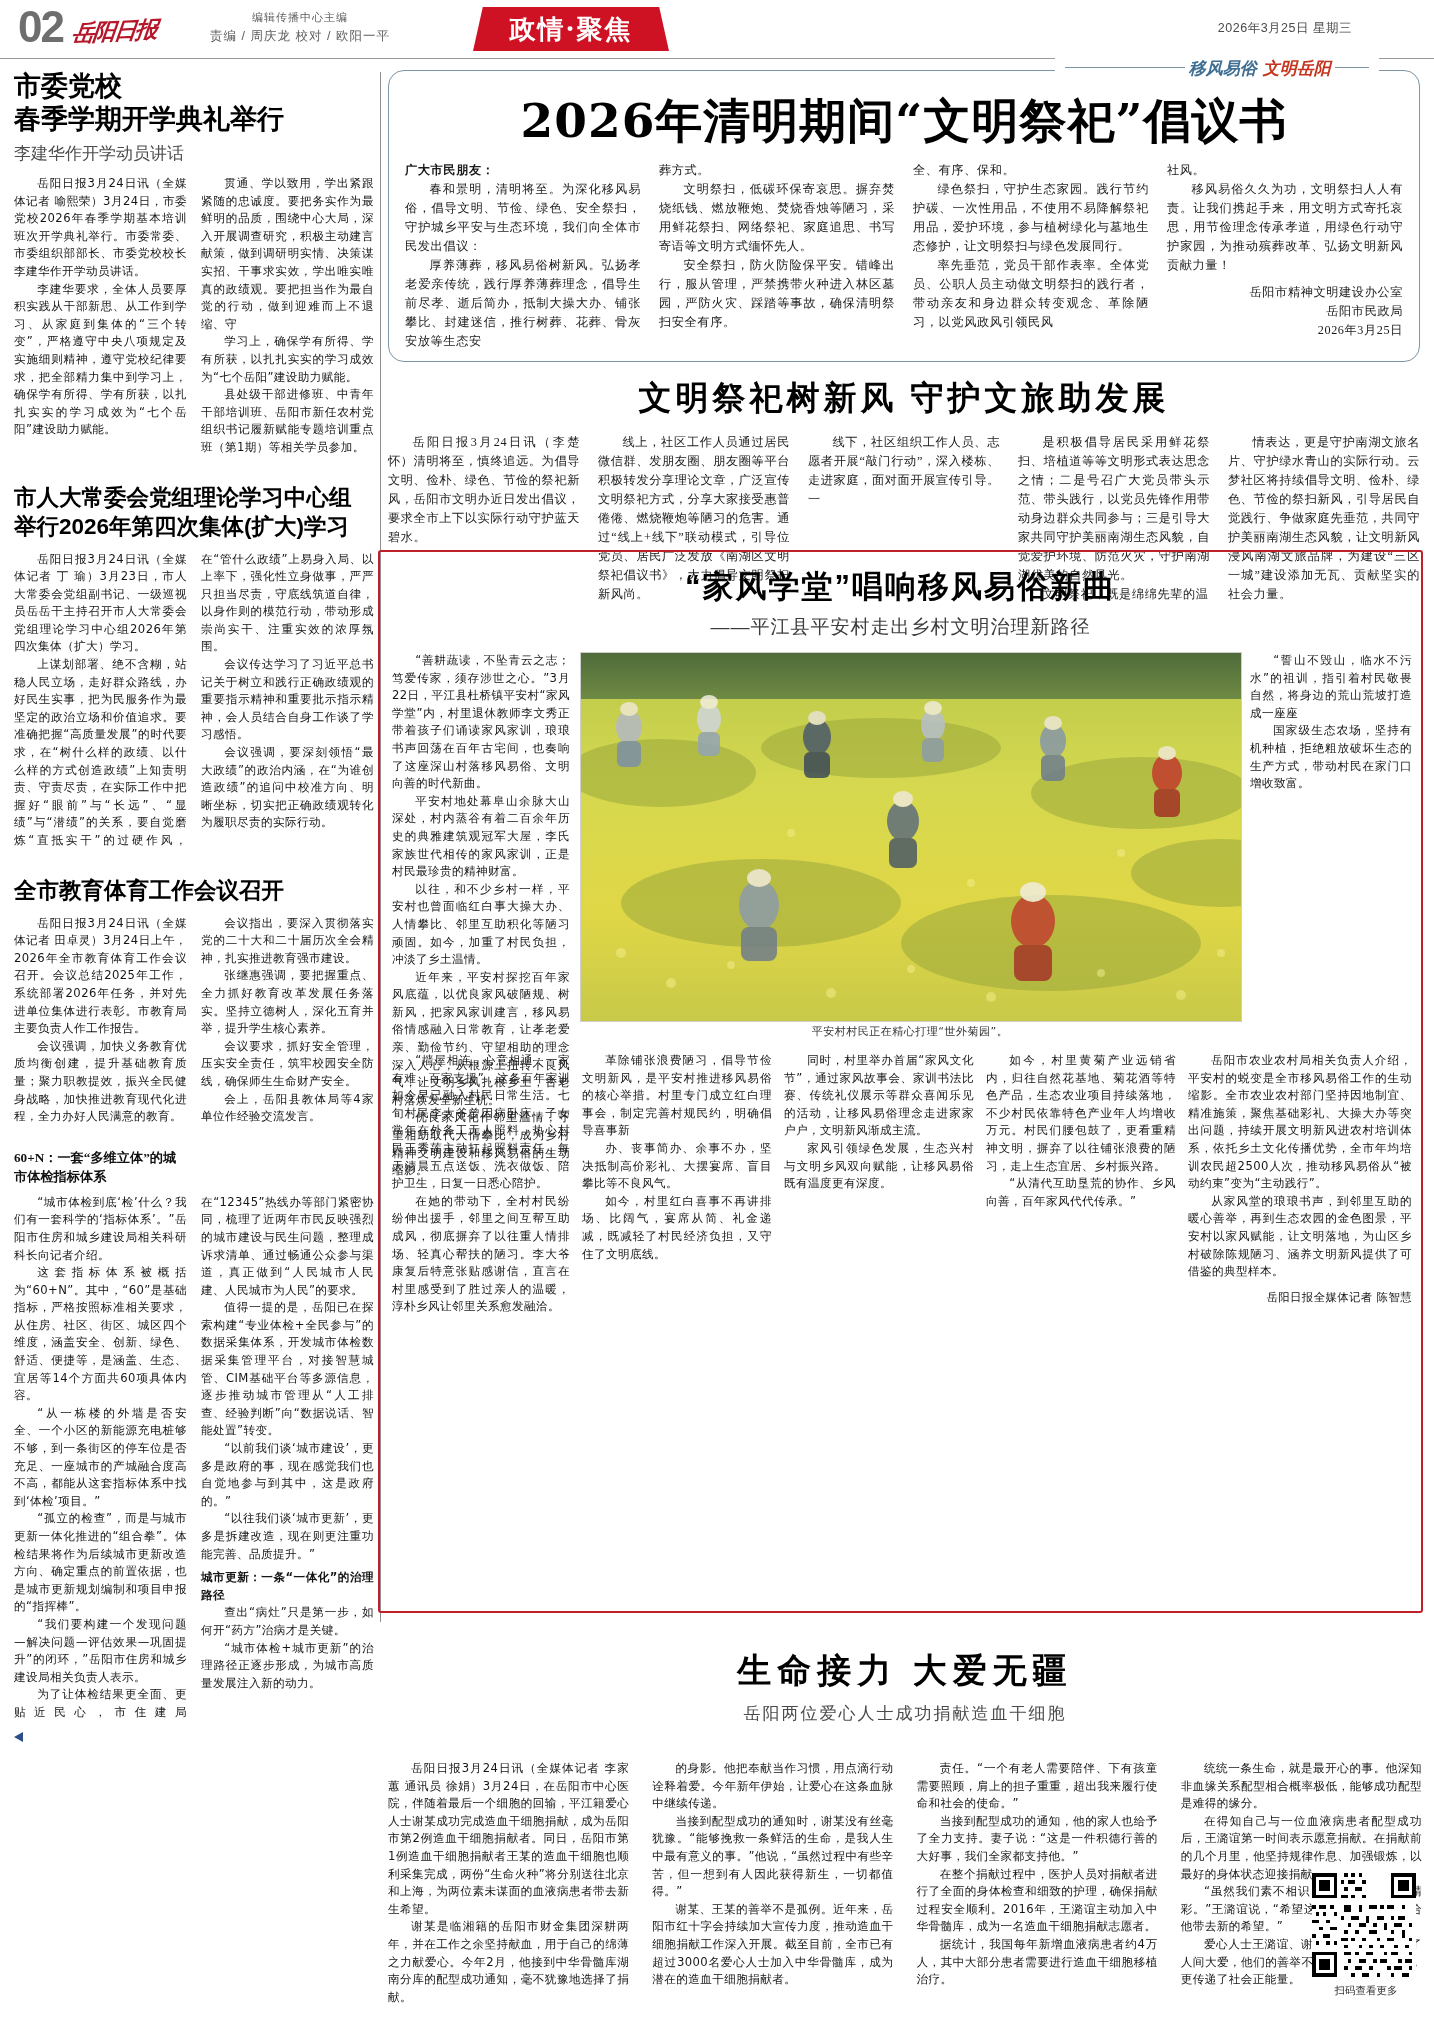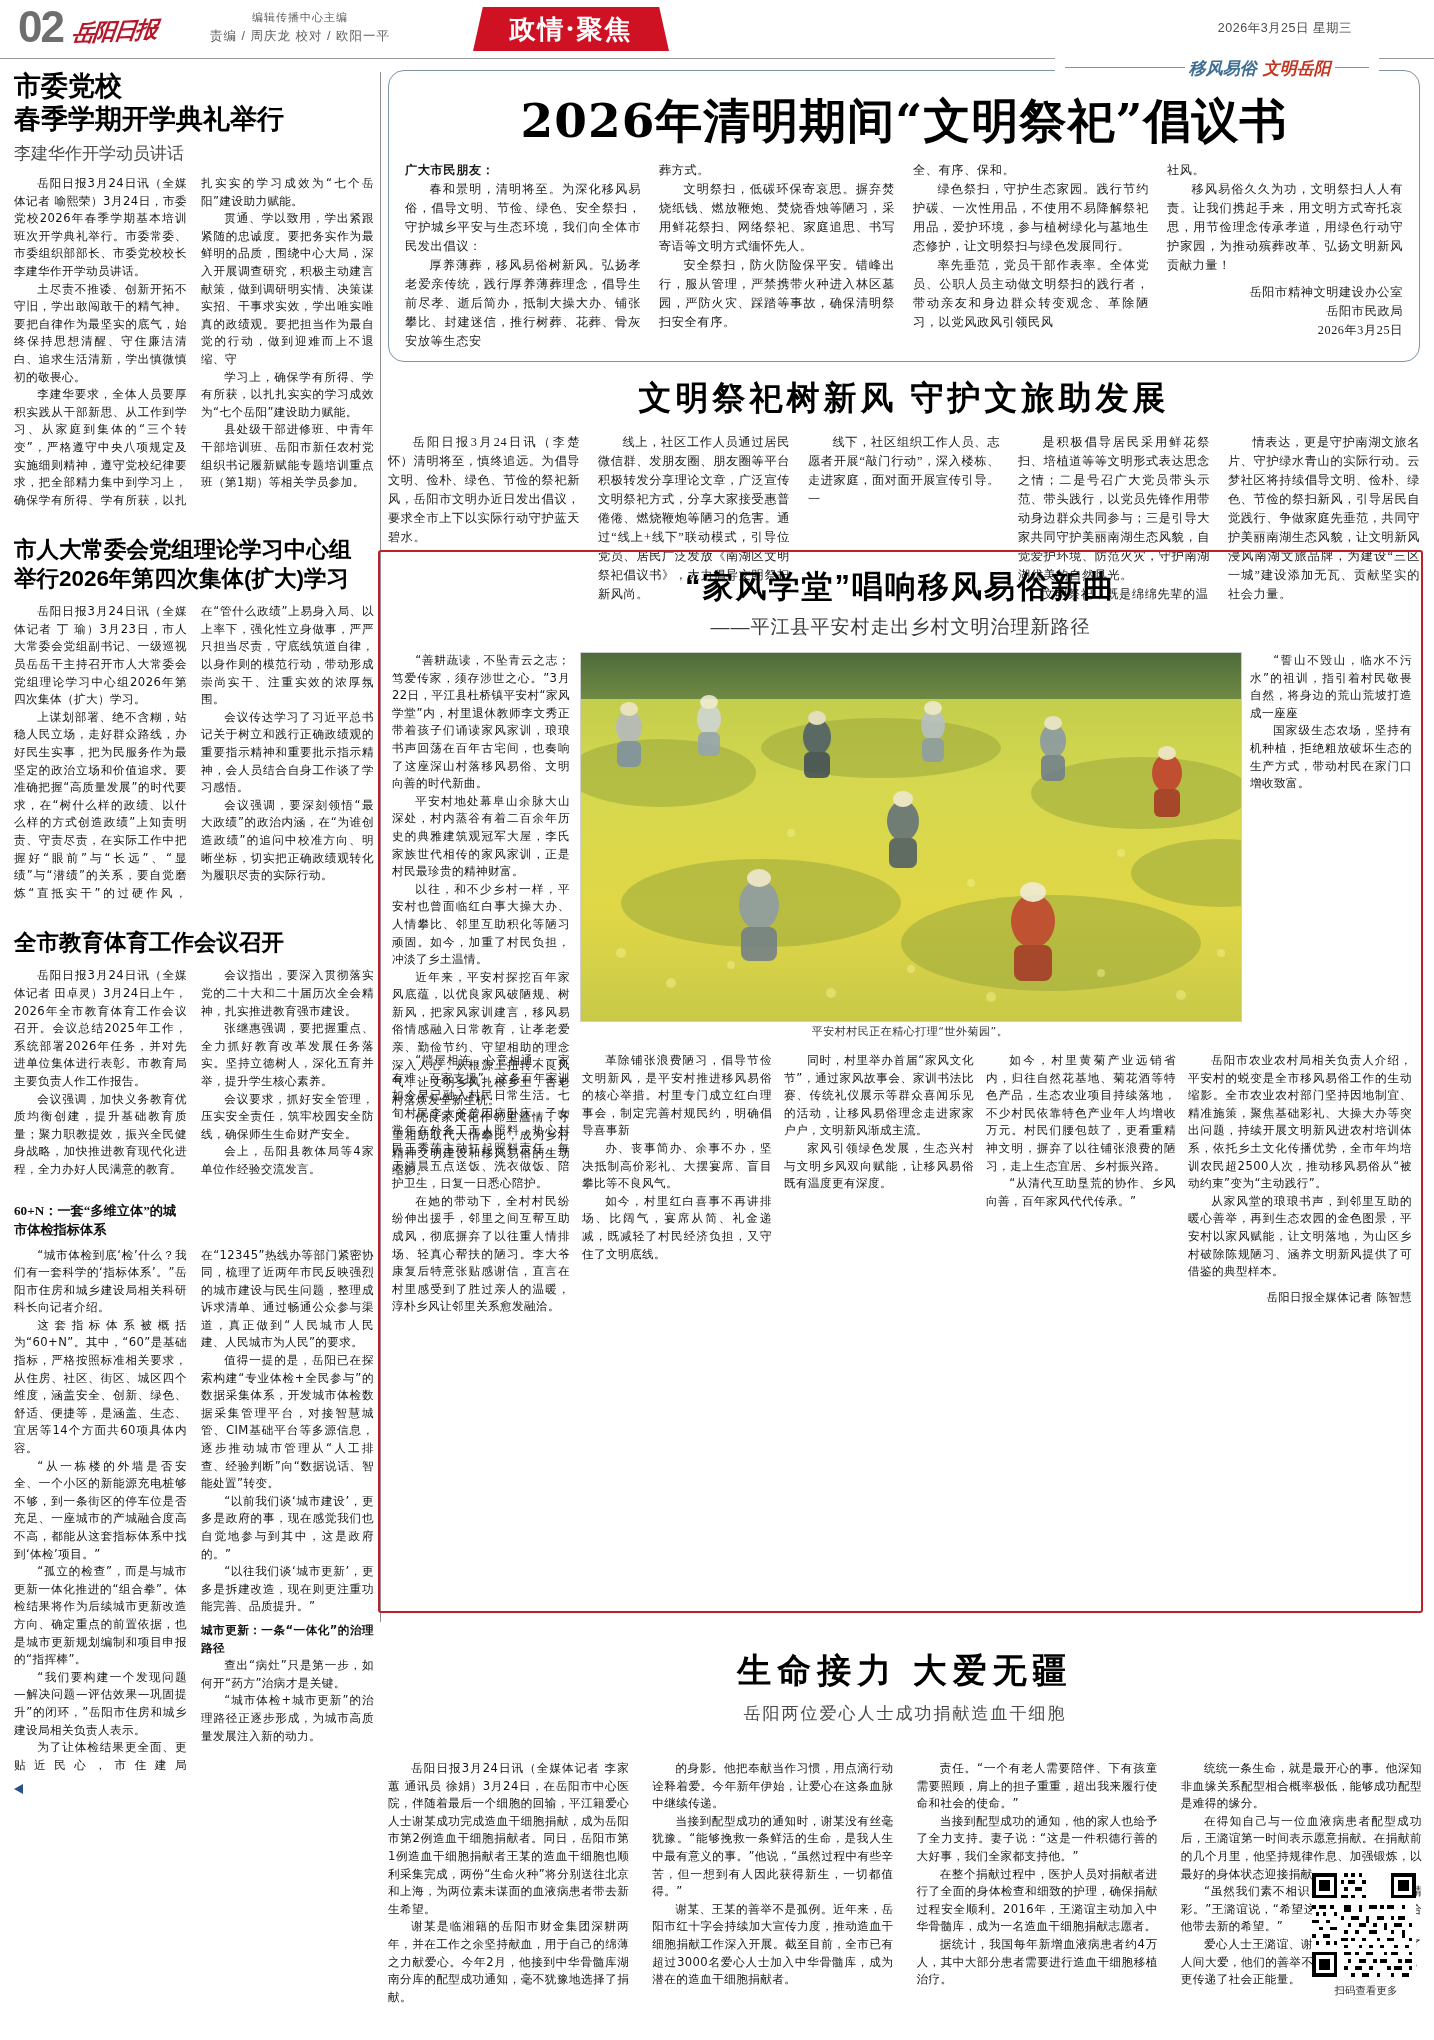--- a/index.html
+++ b/index.html
@@ -93,21 +93,20 @@
   <div class="vline" style="left:380px;top:72px;height:1550px;"></div>
 
   <div class="left-col">
 
     <div>
       <h1 class="hl hl-big">市委党校</h1>
       <h1 class="hl hl-big">春季学期开学典礼举行</h1>
       <p class="hl-sub">李建华作开学动员讲话</p>
       <div class="body2 tiny" style="margin-top:10px;">
         <p>岳阳日报3月24日讯（全媒体记者 喻熙荣）3月24日，市委党校2026年春季学期基本培训班次开学典礼举行。市委常委、市委组织部部长、市委党校校长李建华作开学动员讲话。</p>
-        <p>土尽责不推诿、创新开拓不守旧，学出敢闯敢干的精气神。要把自律作为最坚实的底气，始终保持思想清醒、守住廉洁清白、追求生活清新，学出慎微慎初的敬畏心。</p>
         <p>李建华要求，全体人员要厚积实践从干部新思、从工作到学习、从家庭到集体的“三个转变”，严格遵守中央八项规定及实施细则精神，遵守党校纪律要求，把全部精力集中到学习上，确保学有所得、学有所获，以扎扎实实的学习成效为“七个岳阳”建设助力赋能。</p>
         <p>贯通、学以致用，学出紧跟紧随的忠诚度。要把务实作为最鲜明的品质，围绕中心大局，深入开展调查研究，积极主动建言献策，做到调研明实情、决策谋实招、干事求实效，学出唯实唯真的政绩观。要把担当作为最自觉的行动，做到迎难而上不退缩、守</p>
         <p>学习上，确保学有所得、学有所获，以扎扎实实的学习成效为“七个岳阳”建设助力赋能。</p>
         <p>县处级干部进修班、中青年干部培训班、岳阳市新任农村党组织书记履新赋能专题培训重点班（第1期）等相关学员参加。</p>
       </div>
     </div>
 
     <div style="margin-top:26px;">
       <h1 class="hl hl-mid">市人大常委会党组理论学习中心组</h1>
       <h1 class="hl hl-mid">举行2026年第四次集体(扩大)学习</h1>

